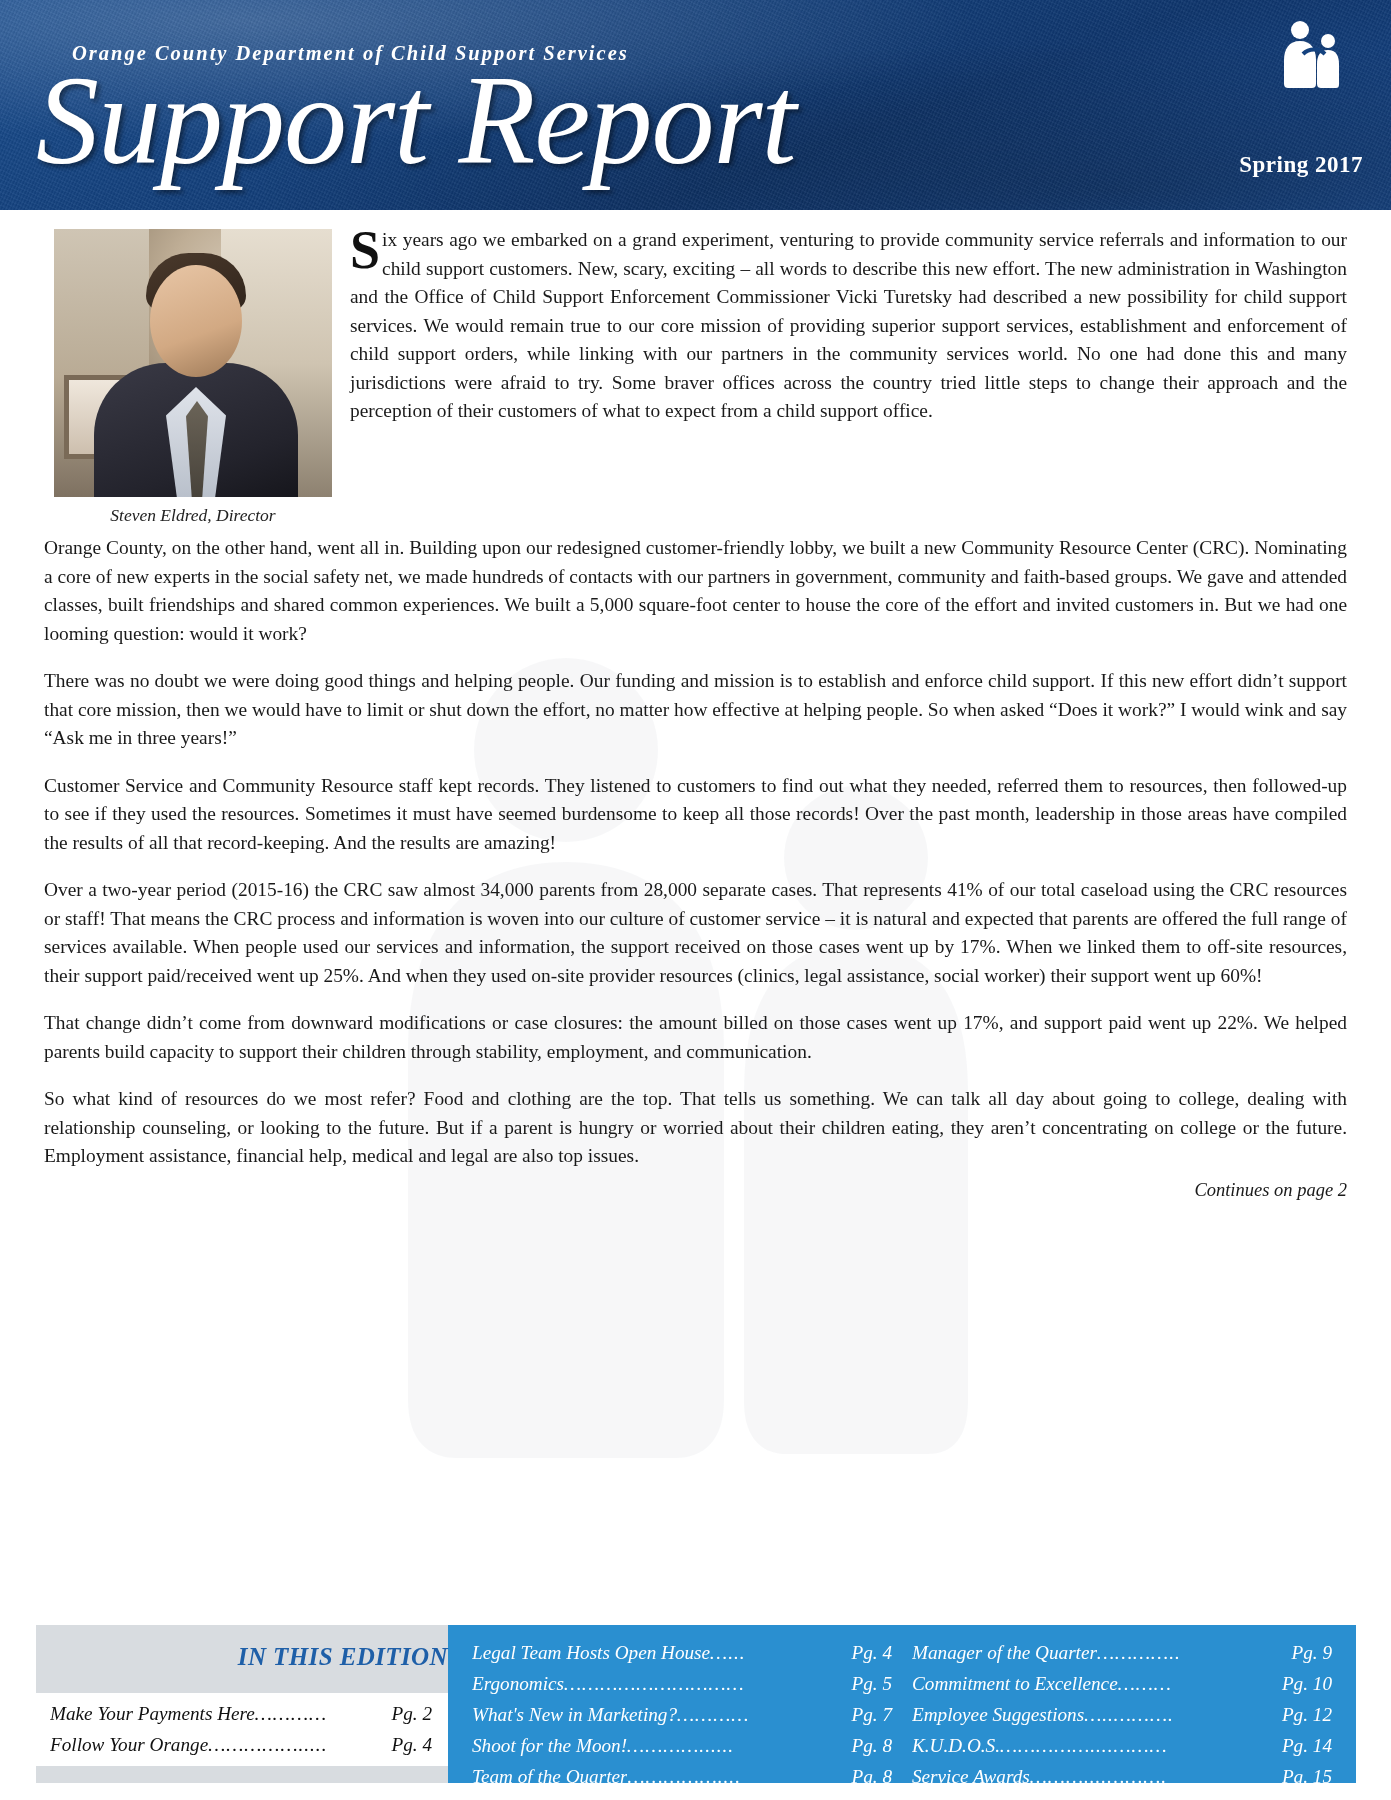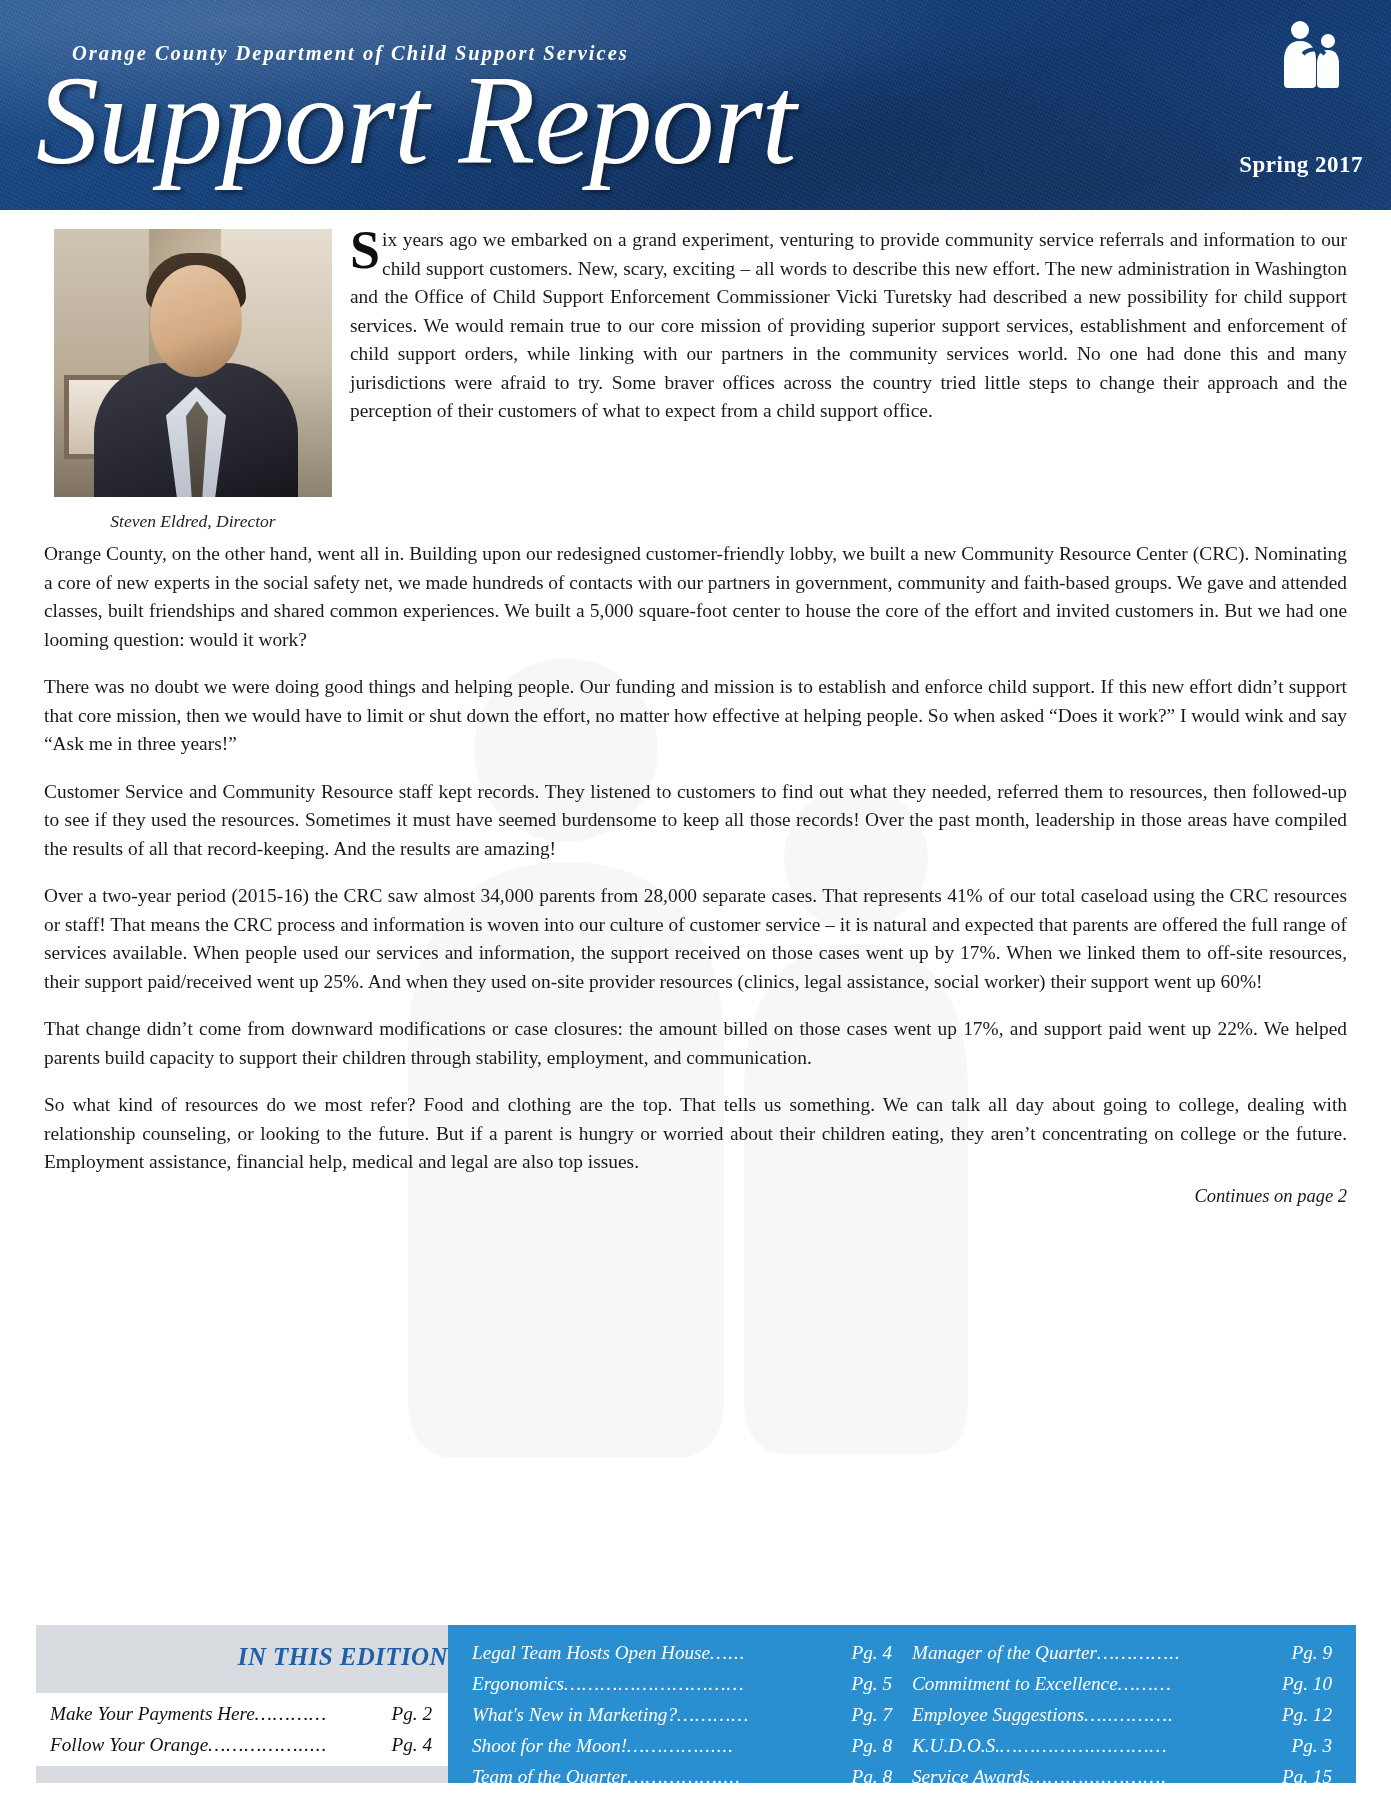--- a/index.html
+++ b/index.html
@@ -159,21 +159,21 @@
     background: linear-gradient(#6b6458, #47423a);
     clip-path: polygon(50% 0%, 100% 16%, 74% 100%, 26% 100%, 0% 16%);
   }
   .portrait-caption {
     width: 278px;
     text-align: center;
     font-family: "Liberation Serif", serif;
     font-style: italic;
     font-size: 17.5px;
     color: #222;
-    padding-top: 14px;
+    padding-top: 8px;
   }
 
   .intro-para {
     text-align: justify;
     font-size: 19.4px;
     line-height: 1.47;
     margin: 0;
     hyphens: none;
   }
   .dropcap {
@@ -376,21 +376,21 @@
         <span class="toc-page">Pg. 10</span>
       </div>
       <div class="toc-row">
         <span class="toc-title">Employee Suggestions</span>
         <span class="toc-dots">…..……….</span>
         <span class="toc-page">Pg. 12</span>
       </div>
       <div class="toc-row">
         <span class="toc-title">K.U.D.O.S.</span>
         <span class="toc-dots">……………....………</span>
-        <span class="toc-page">Pg. 3</span>
+        <span class="toc-page">Pg. 14</span>
       </div>
       <div class="toc-row">
         <span class="toc-title">Service Awards</span>
         <span class="toc-dots">………....……….</span>
         <span class="toc-page">Pg. 15</span>
       </div>
     </div>
   </div>
 </div>
 

